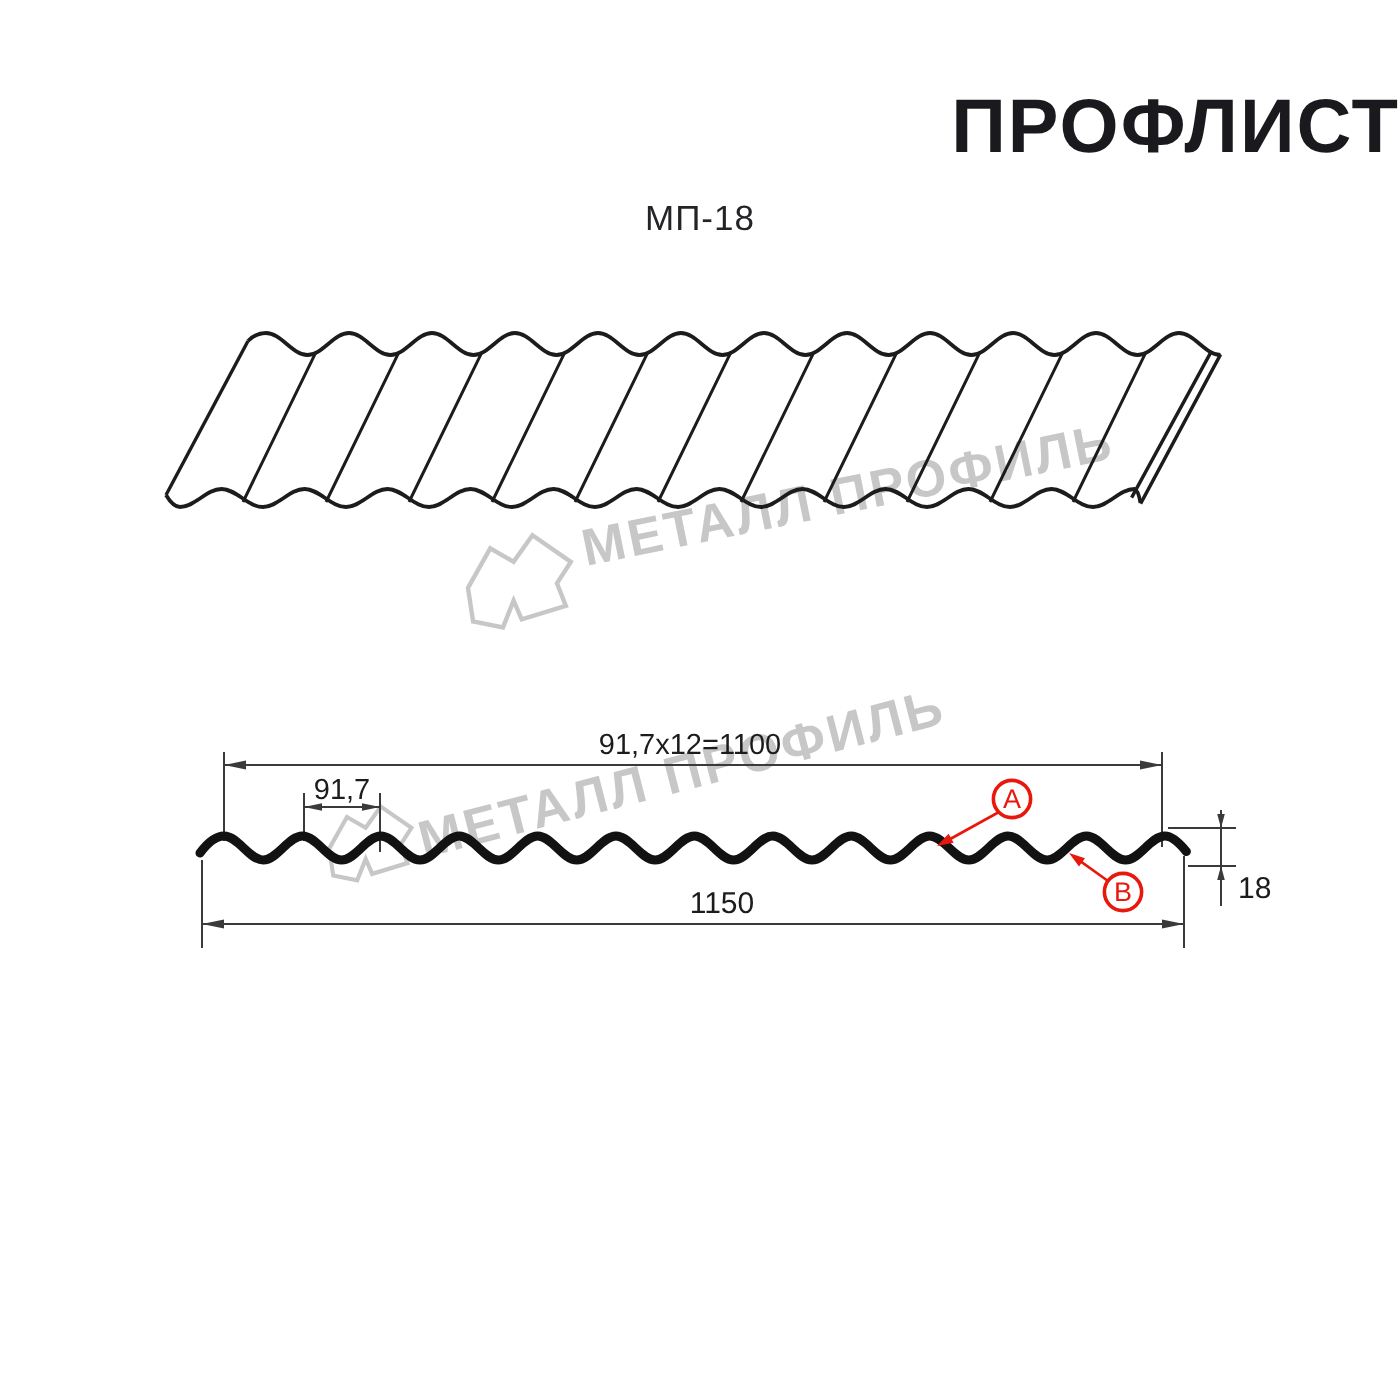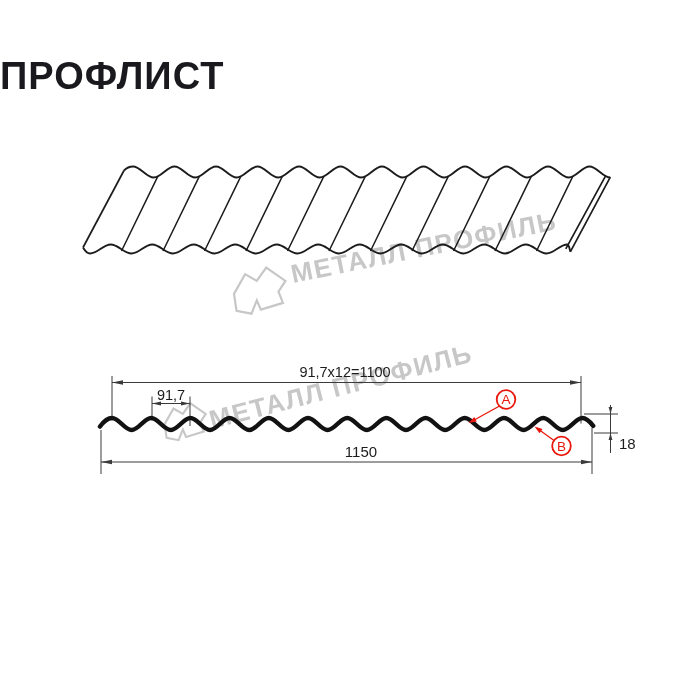--- a/index.html
+++ b/index.html
@@ -1,38 +1,39 @@
 <!DOCTYPE html>
 <html><head>
 <meta charset="utf-8">
 <style>
   html,body{margin:0;padding:0;background:#ffffff;}
   body{font-family:"Liberation Sans", sans-serif;}
   .stage{position:relative;width:700px;height:700px;background:#ffffff;overflow:hidden;}
-  .title{position:absolute;top:56px;left:0;width:700px;text-align:left;
+  .title{position:absolute;top:44px;left:0;width:700px;text-align:right;
          font-size:38px;font-weight:800;letter-spacing:1px;color:#1a1a1e;line-height:40px;}
   .subtitle{position:absolute;top:99px;left:0;width:700px;text-align:center;
          font-size:17.5px;font-weight:500;letter-spacing:0.5px;color:#242428;}
   .footer-note{position:absolute;top:616px;left:0;width:700px;text-align:center;
          font-size:17.5px;font-weight:600;letter-spacing:0.3px;color:#26262a;}
   svg{position:absolute;top:0;left:0;}
   .ink{stroke:#1c1c1c;fill:none;}
   .dimline{stroke:#3a3a3a;stroke-width:1;fill:none;}
   .dimtxt{font-size:14.5px;fill:#1c1c1c;}
   .dimtxt-lg{font-size:15px;fill:#1c1c1c;}
   .arr{fill:#3a3a3a;stroke:none;}
   .wm-text{font-size:26px;font-weight:bold;letter-spacing:1.5px;}
   .mk-txt{font-size:13.5px;font-weight:500;}
 </style>
 </head>
 <body>
 
 <div class="stage">
 
   <div class="title">ПРОФЛИСТ</div>
+  <div class="subtitle">МП-18</div>
 
   <svg width="700" height="700" viewBox="0 0 700 700">
 
     <g>
       <path d="M 8 20 L 23 3 L 33 12 L 45 1 L 61 18 L 52 27 L 54 39 L 31 41 L 29 31 L 21 43 L 7 37 Z" transform="translate(222,276) rotate(-12)" fill="none" stroke-width="2.2" stroke="#c7c7c7"></path>
       <text class="wm-text" transform="translate(293,283) rotate(-11.5)" fill="#c7c7c7">МЕТАЛЛ ПРОФИЛЬ</text>
     </g>
 
     <g>
       <path d="M 8 20 L 23 3 L 33 12 L 45 1 L 61 18 L 52 27 L 54 39 L 31 41 L 29 31 L 21 43 L 7 37 Z" transform="translate(155,410) rotate(-12) scale(0.8)" fill="none" stroke-width="2.6" stroke="#c7c7c7"></path>

